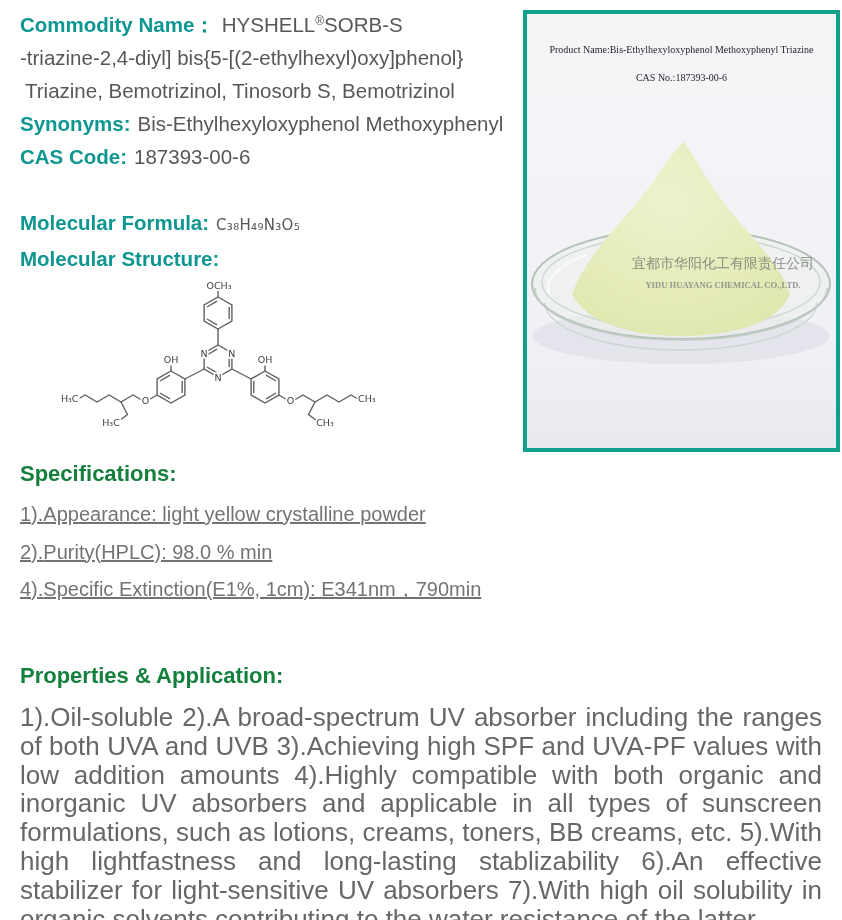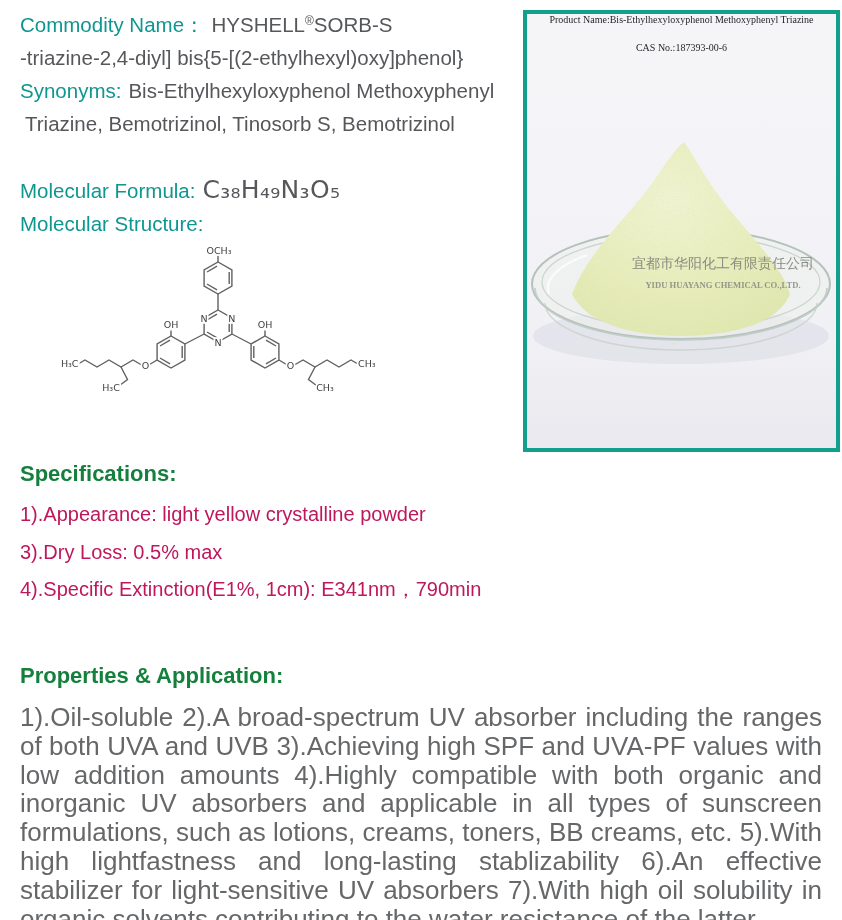--- a/index.html
+++ b/index.html
@@ -3,69 +3,72 @@
 <meta charset="utf-8">
 <style>
   html,body{margin:0;padding:0;background:#fff;}
   .page{
     position:relative;width:842px;height:920px;background:#ffffff;
     font-family:"Liberation Sans",sans-serif;overflow:hidden;
   }
   
   .topblock{position:absolute;left:20px;top:5px;width:503px;}
   .line{font-size:20.5px;line-height:33px;color:#55575a;white-space:nowrap;}
-  .lbl{color:#0E9690;font-weight:normal;margin-right:7px;}
+  .lbl{color:#0E9690;font-weight:bold;margin-right:7px;}
   .indent{padding-left:5px;}
   .gap{height:33px;}
   sup.reg{font-size:12px;vertical-align:7px;}
-  .formula{font-family:"DejaVu Sans",sans-serif;font-size:25px;letter-spacing:.3px;}
+  .formula{font-family:"DejaVu Sans",sans-serif;font-size:15px;letter-spacing:.3px;}
   
   .structure{display:block;margin:2px 0 0 6px;}
   .structure text{
     font-family:"DejaVu Sans",sans-serif;font-size:9.5px;fill:#3f4142;
     paint-order:stroke;stroke:#ffffff;stroke-width:3.5px;
   }
   
   .photo-frame{
     position:absolute;left:523px;top:10px;width:309px;height:434px;
     border:4px solid #10A08C;background:#f5f5f8;
   }
-  .photo-caption{height:84px;text-align:center;box-sizing:border-box;}
+  .photo-caption{height:84px;text-align:center;box-sizing:border-box;padding-top:30px;}
   .cap-line{font-family:"Liberation Serif",serif;font-size:10px;color:#26262a;line-height:12px;}
   .cap-line + .cap-line{margin-top:16px;}
   .scene{display:block;}
   
   .specs{position:absolute;left:20px;top:460px;width:520px;}
   .sec-heading{font-size:22px;font-weight:bold;color:#15803d;line-height:28px;}
-  .spec-item{font-size:20px;line-height:37.5px;color:#be185d;white-space:nowrap;}
+  .spec-item{font-size:20px;line-height:37.5px;color:#737373;white-space:nowrap;text-decoration:underline;}
   .specs .sec-heading{margin-bottom:8px;}
   
   .props{position:absolute;left:20px;top:662px;width:802px;}
   .props-body{
     margin-top:13px;font-size:26px;line-height:28.8px;color:#666769;
     text-align:justify;
   }
 </style>
 </head>
 <body>
 
 <div class="page">
 
   <div class="topblock">
     <div class="line">
       <span class="lbl">Commodity Name：</span><span class="val"><span>HYSHELL</span><sup class="reg">®</sup><span>SORB-S</span></span>
     </div>
     <div class="line">
       <span>-triazine-2,4-diyl] bis{5-[(2-ethylhexyl)oxy]phenol}</span>
     </div>
-    <div class="line">
-      <span class="lbl">Synonyms:</span><span>Bis-Ethylhexyloxyphenol Methoxyphenyl</span>
-    </div>
     <div class="line indent">
       <span>Triazine, Bemotrizinol, Tinosorb S, Bemotrizinol</span>
+    </div>
+    <div class="line">
+      <span class="lbl">Synonyms:</span><span>Bis-Ethylhexyloxyphenol Methoxyphenyl</span>
+    </div>
+    <div class="line">
+      <span class="lbl">CAS Code:</span><span>187393-00-6</span>
     </div>
     <div class="gap"></div>
     <div class="line">
       <span class="lbl">Molecular Formula:</span><span class="formula">C₃₈H₄₉N₃O₅</span>
     </div>
     <div class="line">
       <span class="lbl">Molecular Structure:</span>
     </div>
 
     <svg class="structure" width="375" height="160" viewBox="0 0 375 160" aria-hidden="true">
@@ -179,21 +182,21 @@
       <g text-anchor="middle">
         <text x="196" y="170" font-size="14" fill="#7e8278" opacity="0.9" font-family="Liberation Serif,serif">宜都市华阳化工有限责任公司</text>
         <text x="196" y="190" font-size="8.6" font-weight="bold" fill="#8b8e85" opacity="0.9" font-family="Liberation Serif,serif">YIDU HUAYANG CHEMICAL CO.,LTD.</text>
       </g>
     </svg>
   </div>
 
   <div class="specs">
     <div class="sec-heading">Specifications:</div>
     <div class="spec-item"><span>1).</span><span>Appearance: light yellow crystalline powder</span></div>
-    <div class="spec-item"><span>3).</span><span>Dry Loss: 0.5% max</span></div>
+    <div class="spec-item"><span>2).</span><span>Purity(HPLC): 98.0 % min</span></div>
     <div class="spec-item"><span>4).</span><span>Specific Extinction(E1%, 1cm): E341nm，790min</span></div>
   </div>
 
   <div class="props">
     <div class="sec-heading">Properties &amp; Application:</div>
     <div class="props-body">1).Oil-soluble  2).A broad-spectrum UV absorber including the ranges of both UVA and UVB  3).Achieving high SPF and UVA-PF values with low addition amounts  4).Highly compatible with both organic and inorganic UV absorbers and applicable in all types of sunscreen formulations, such as lotions, creams, toners, BB creams, etc.  5).With high lightfastness and long-lasting stablizability  6).An effective stabilizer for light-sensitive UV absorbers  7).With high oil solubility in organic solvents contributing to the water resistance of the latter</div>
   </div>
 
 </div>
 

